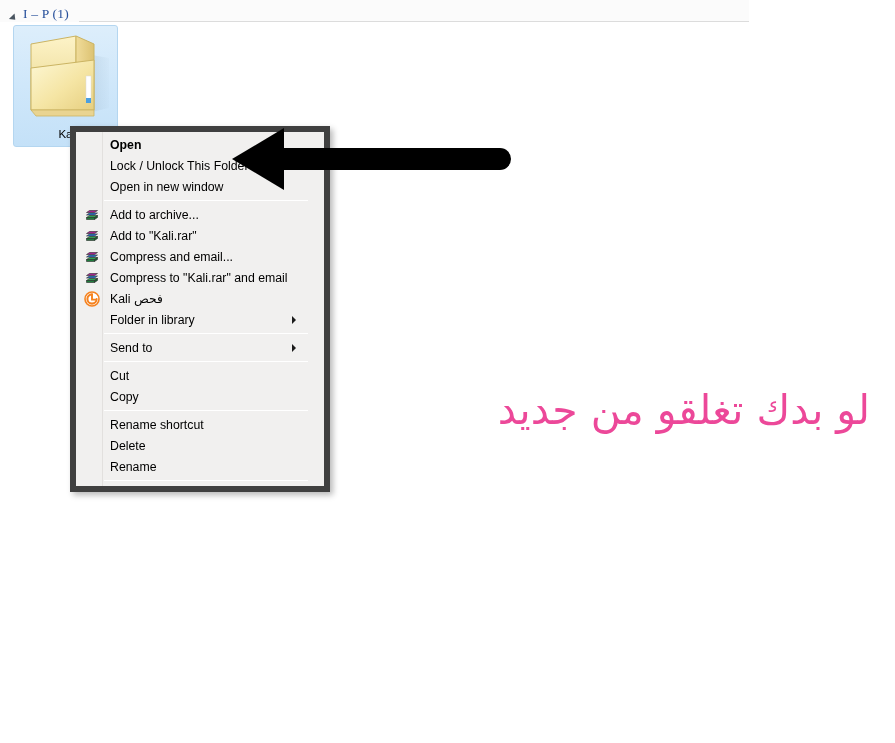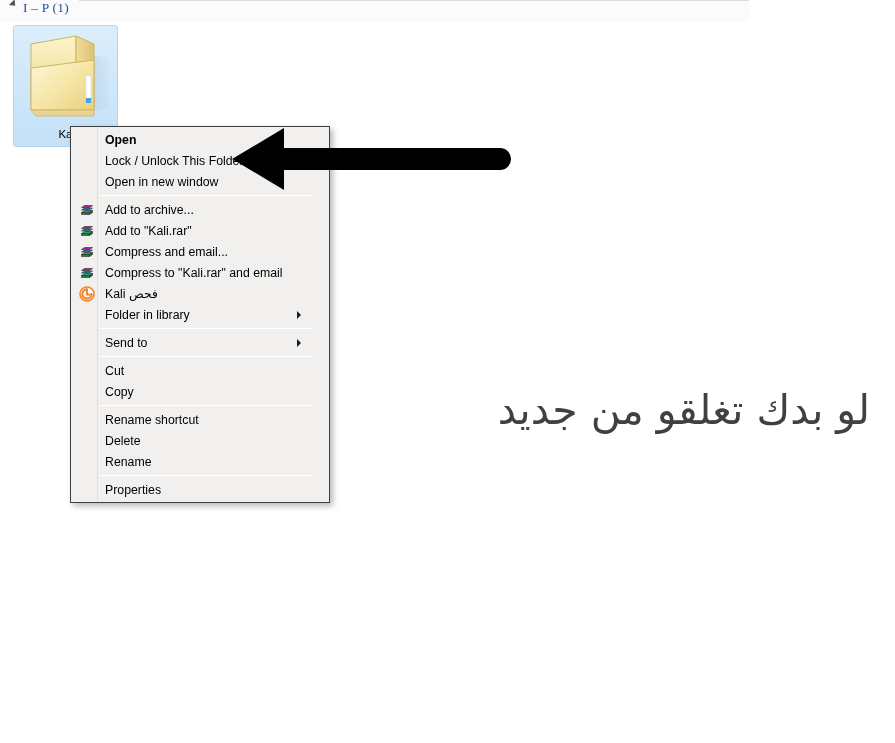--- a/index.html
+++ b/index.html
@@ -17,21 +17,21 @@
     height: 743px;
     background: #ffffff;
   }
 
   
   .group-header {
     position: absolute;
     left: 0; top: 0;
     width: 749px; height: 22px;
     display: flex;
-    align-items: flex-start;
+    align-items: flex-end;
     padding-left: 11px;
     background: #fbfbfb;
   }
   .collapse-tri {
     width: 0; height: 0;
     border-left: 5px solid #4a5560;
     border-top: 4px solid transparent;
     border-bottom: 4px solid transparent;
     transform: rotate(45deg);
     margin-right: 7px;
@@ -78,21 +78,21 @@
     white-space: nowrap;
     overflow: hidden;
   }
 
   
   .ctx-menu {
     position: absolute;
     left: 70px; top: 126px;
     width: 260px;
     background: #f1f0ef;
-    border: 1px solid #404040;
+    border: 6px solid #404040;
     box-shadow: 3px 3px 6px rgba(0,0,0,0.28);
     padding: 2px 16px 2px 0;
     font-family: "Liberation Sans", sans-serif;
     z-index: 20;
   }
   .ctx-gutter {
     position: absolute;
     left: 0; top: 0; bottom: 0;
     width: 27px;
     background: #f1f0ef;
@@ -149,21 +149,21 @@
 
   
   .arabic-caption {
     position: absolute;
     left: 440px; top: 385px;
     width: 430px;
     text-align: right;
     direction: rtl;
     font-family: "DejaVu Sans", sans-serif;
     font-size: 41px;
-    color: #404040;
+    color: #ec4899;
     line-height: 1.25;
     white-space: nowrap;
   }
 </style>
 </head>
 <body>
 
 <div id="root">
 
   <div class="group-header">
@@ -328,23 +328,20 @@
     </div>
     <div class="ctx-item">
       <span>Delete</span>
     </div>
     <div class="ctx-item">
       <span>Rename</span>
     </div>
 
     <div class="ctx-sep"></div>
 
-    <div class="ctx-item">
-      <span>Properties</span>
-    </div>
   </div>
 
   <div class="pointer-arrow">
     <svg width="290" height="75" viewBox="0 0 290 75">
 
       <path d="M0 33 L52 2 L52 64 Z" fill="#000000"></path>
 
       <path d="M46 22 L268 22 A11 11 0 0 1 268 44 L46 44 Z" fill="#000000"></path>
     </svg>
   </div>

